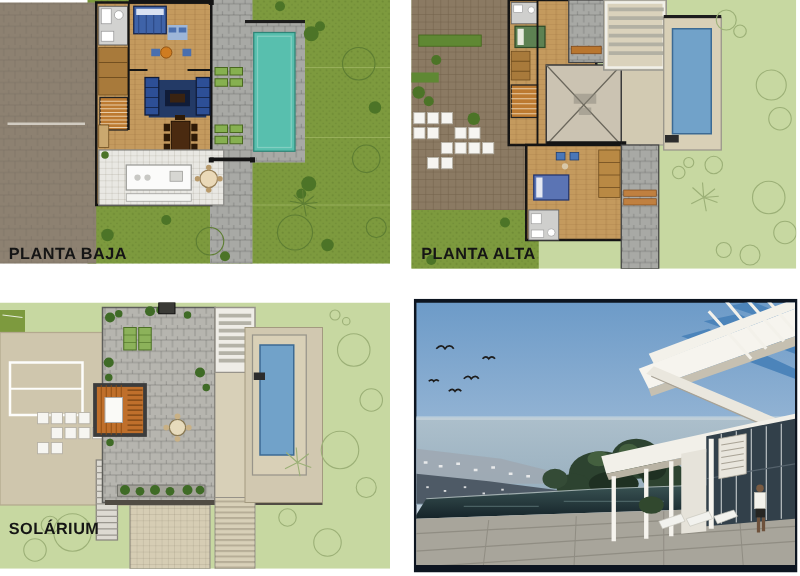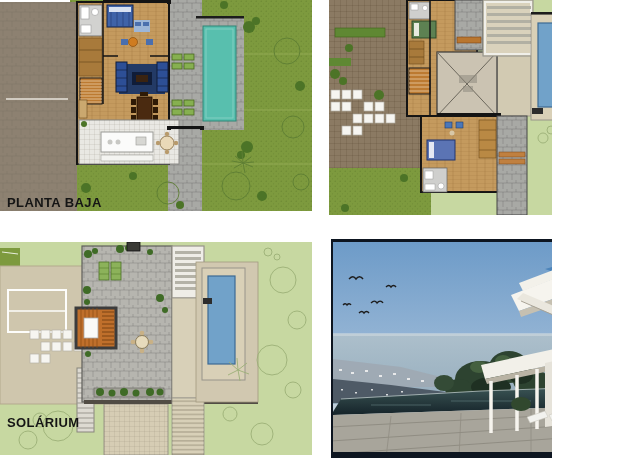--- a/index.html
+++ b/index.html
@@ -1,17 +1,17 @@
 <!DOCTYPE html>
 <html><head>
 <meta charset="utf-8">
 <style>
   html,body{margin:0;padding:0;background:#ffffff;}
   #sheet{
-    position:relative;width:552px;height:461px;background:#ffffff;
+    position:relative;width:640px;height:461px;background:#ffffff;
     font-family:"Liberation Sans",sans-serif;overflow:hidden;
   }
   .panel{position:absolute;}
   .panel svg{display:block;}
   .plan-label{
     position:absolute;font-weight:700;font-size:13px;letter-spacing:.4px;
     color:#151515;font-family:"Liberation Sans",sans-serif;white-space:nowrap;
   }
 </style>
 </head>
@@ -490,15 +490,16 @@
           <path d="M40 64c2.5 -2.5 4.5 -2.5 6 0c2 -2.5 4.5 -2.5 6 0"></path>
           <path d="M55 48c2 -2 3.5 -2 5 0c1.5 -2 3.5 -2 5 0"></path>
           <path d="M28 74c2 -2 3.5 -2 5 0c1.5 -2 3.5 -2 5 0"></path>
           <path d="M12 66c1.6 -1.6 3 -1.6 4 0c1.4 -1.6 3 -1.6 4 0"></path>
         </g>
       </g>
     </svg>
   </div>
 
   <div class="plan-label" style="left:7px;top:195px;">PLANTA BAJA</div>
+  <div class="plan-label" style="left:337px;top:195px;">PLANTA ALTA</div>
   <div class="plan-label" style="left:7px;top:415px;">SOLÁRIUM</div>
 
 </div>
 
 </body></html>

